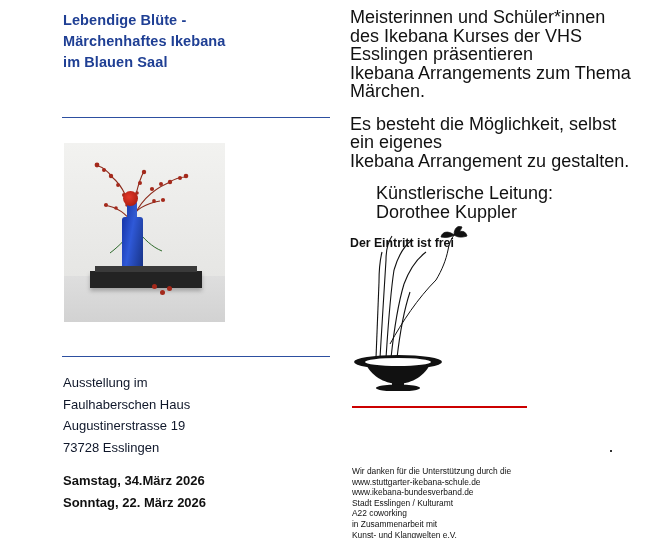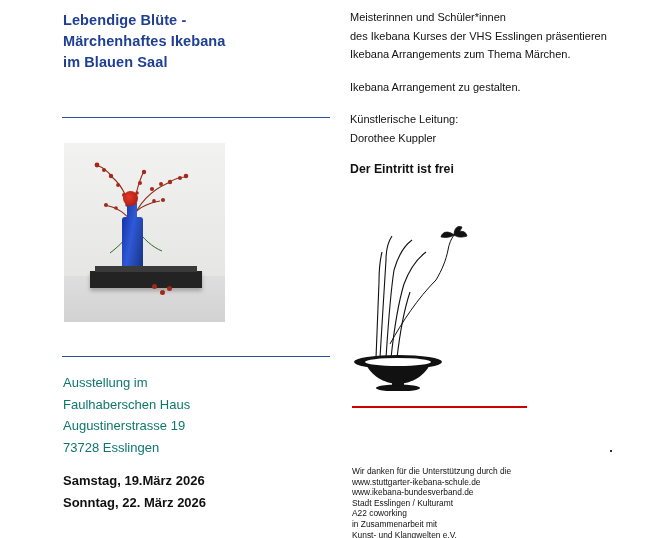--- a/index.html
+++ b/index.html
@@ -118,21 +118,21 @@
 
   .addr {
     position: absolute;
     left: 63px;
     top: 372px;
     width: 260px;
   }
   .addr-line {
     font-size: 13px;
     line-height: 21.5px;
-    color: #0f766e;
+    color: #0f172a;
   }
   .dates {
     position: absolute;
     left: 63px;
     top: 470px;
     width: 260px;
   }
   .dates-line {
     font-size: 13px;
     font-weight: bold;
@@ -141,26 +141,26 @@
   }
 
   
   .right {
     position: absolute;
     left: 350px;
     top: 8px;
     width: 290px;
   }
   .para {
-    font-size: 11px;
+    font-size: 18px;
     line-height: 18.5px;
     color: #111;
     margin-bottom: 14px;
   }
-  .para.tight { margin-bottom: 13px; }
+  .para.tight { margin-bottom: 13px; margin-left: 26px; }
   .para .l { display: block; }
   .bold-line {
     font-size: 12.3px;
     font-weight: bold;
     color: #111;
     line-height: 18.5px;
   }
 
   .logo-wrap {
     position: absolute;
@@ -266,31 +266,32 @@
   <div class="rule-blue bottom"></div>
 
   <div class="addr">
     <div class="addr-line">Ausstellung im</div>
     <div class="addr-line">Faulhaberschen Haus</div>
     <div class="addr-line">Augustinerstrasse 19</div>
     <div class="addr-line">73728 Esslingen</div>
   </div>
 
   <div class="dates">
-    <div class="dates-line">Samstag, 19.März 2026</div>
+    <div class="dates-line">Samstag, 34.März 2026</div>
     <div class="dates-line">Sonntag, 22. März 2026</div>
   </div>
 
   <div class="right">
     <div class="para">
       <span class="l">Meisterinnen und Schüler*innen</span>
       <span class="l">des Ikebana Kurses der VHS Esslingen präsentieren</span>
       <span class="l">Ikebana Arrangements zum Thema Märchen.</span>
     </div>
     <div class="para">
+      <span class="l">Es besteht die Möglichkeit, selbst ein eigenes</span>
       <span class="l">Ikebana Arrangement zu gestalten.</span>
     </div>
     <div class="para tight">
       <span class="l">Künstlerische Leitung:</span>
       <span class="l">Dorothee Kuppler</span>
     </div>
     <div class="bold-line">Der Eintritt ist frei</div>
   </div>
 
   <div class="logo-wrap">

